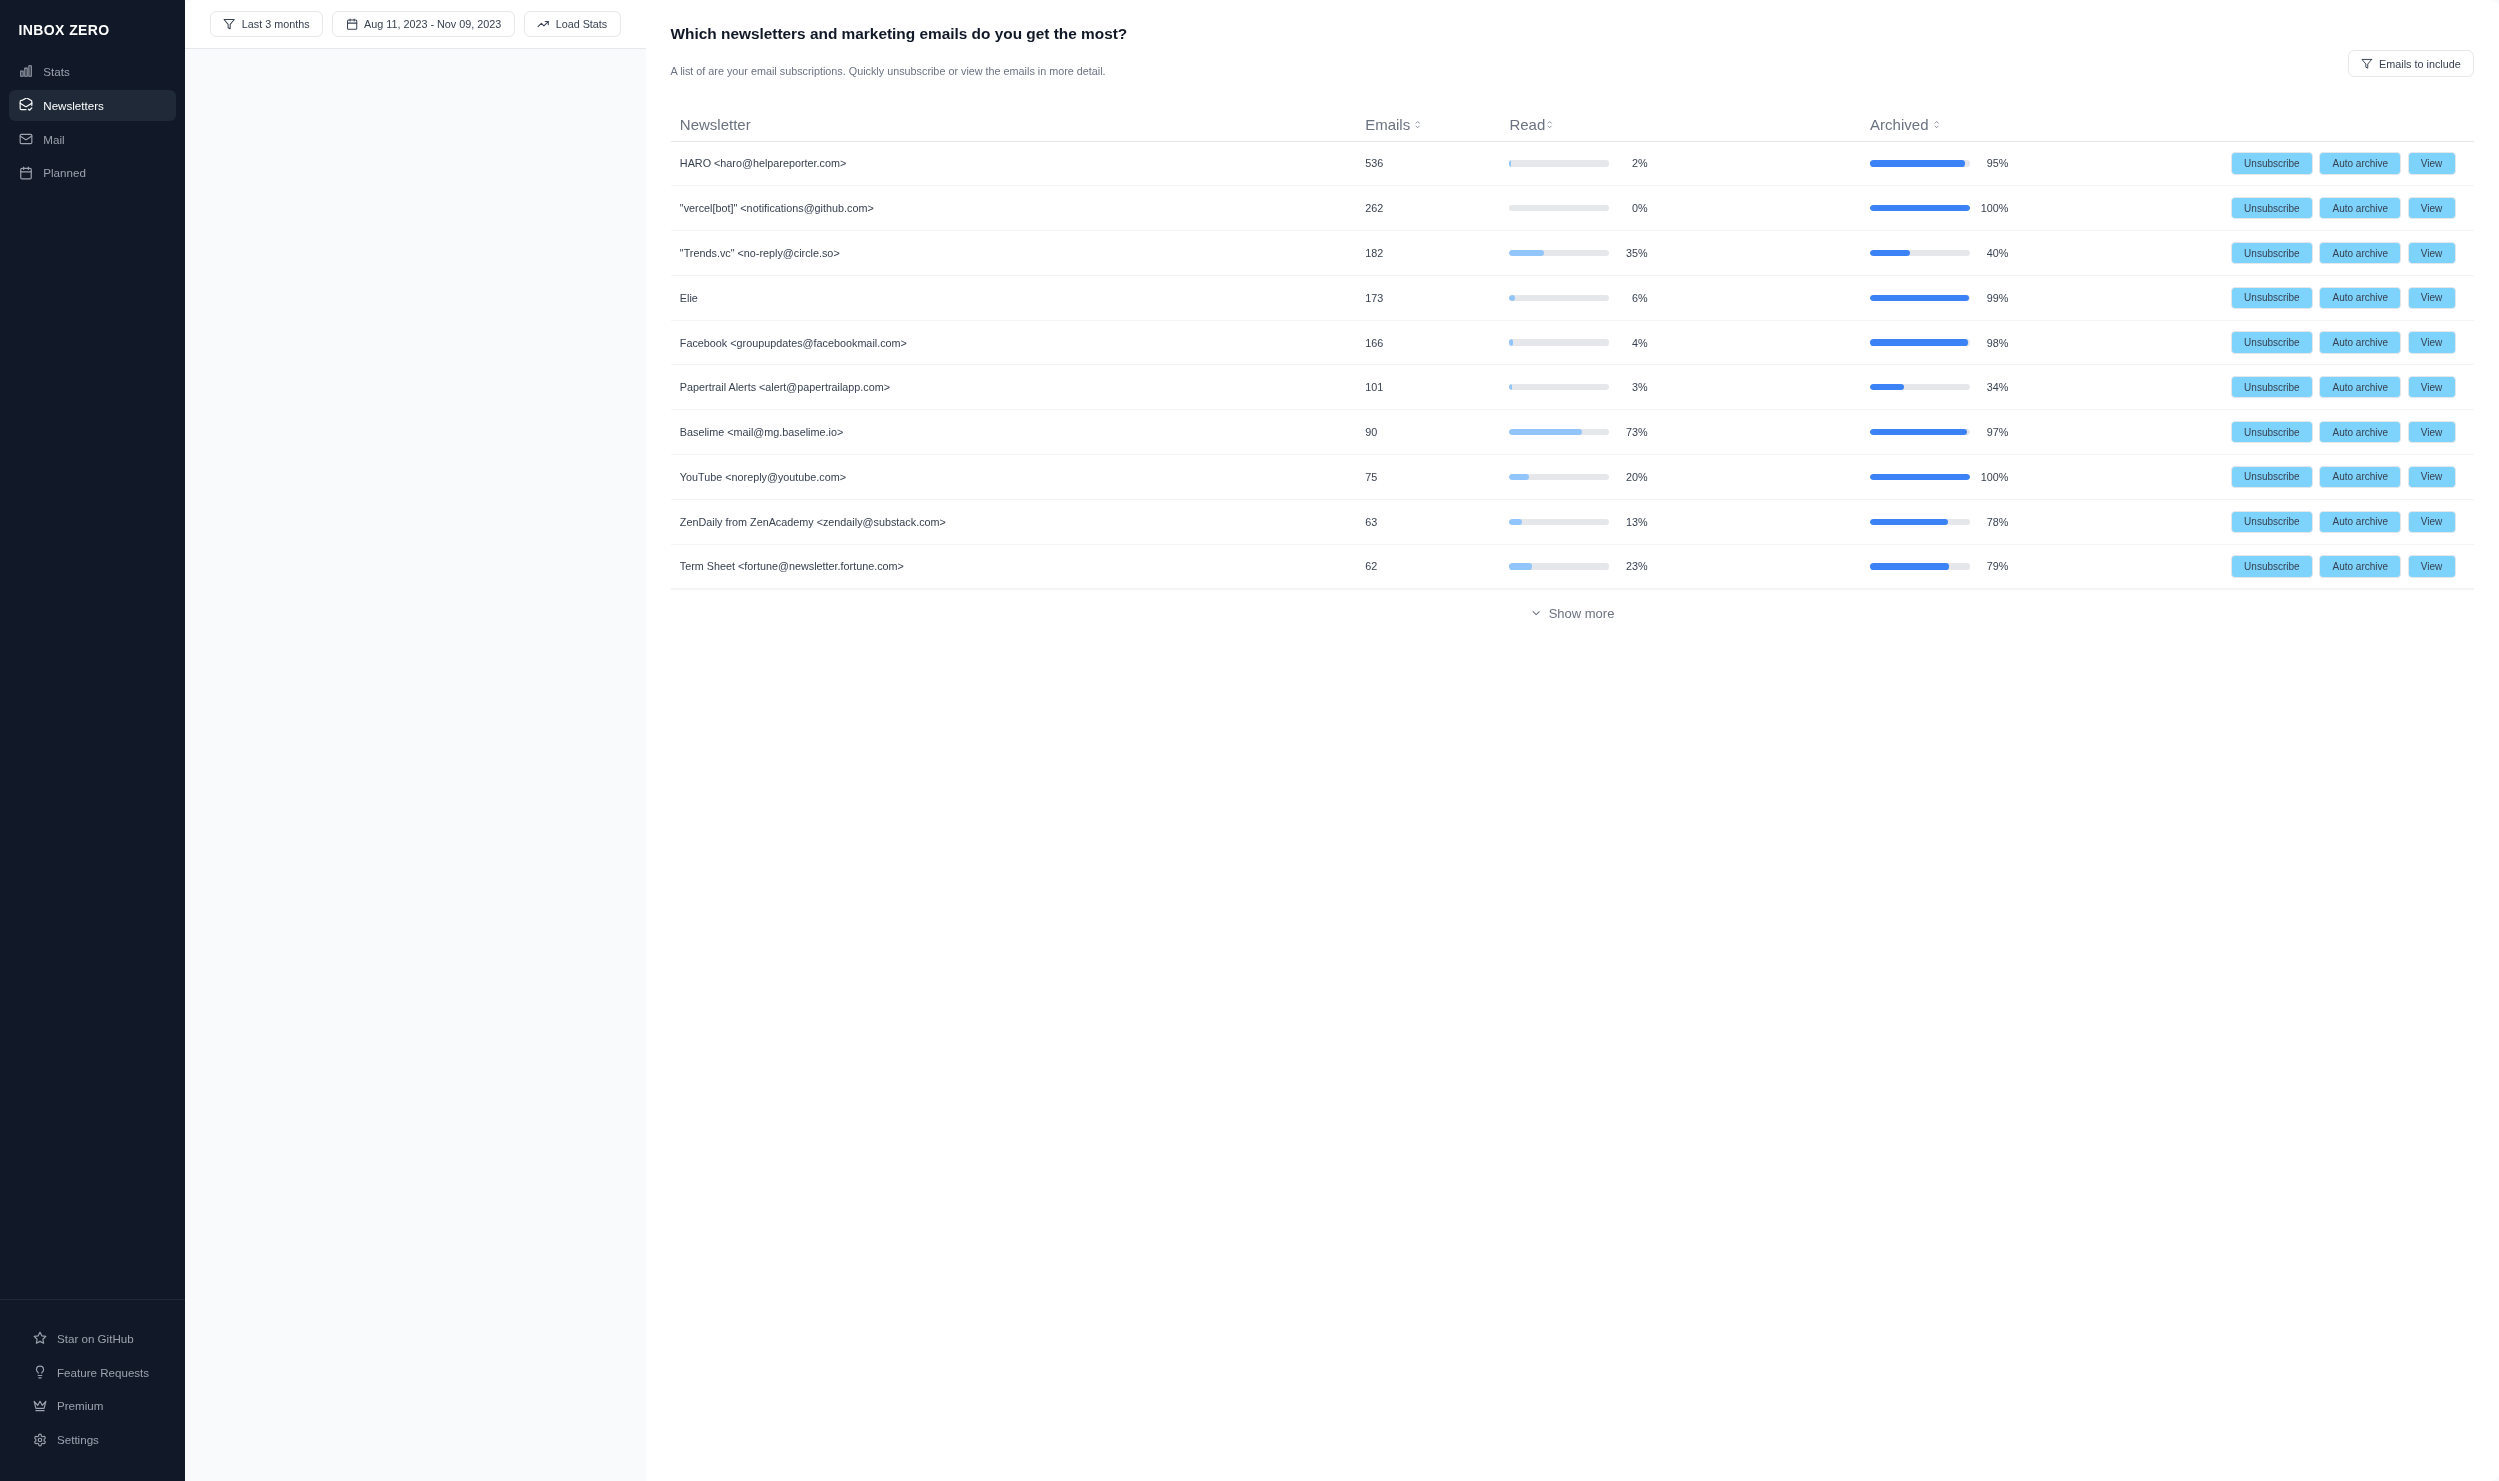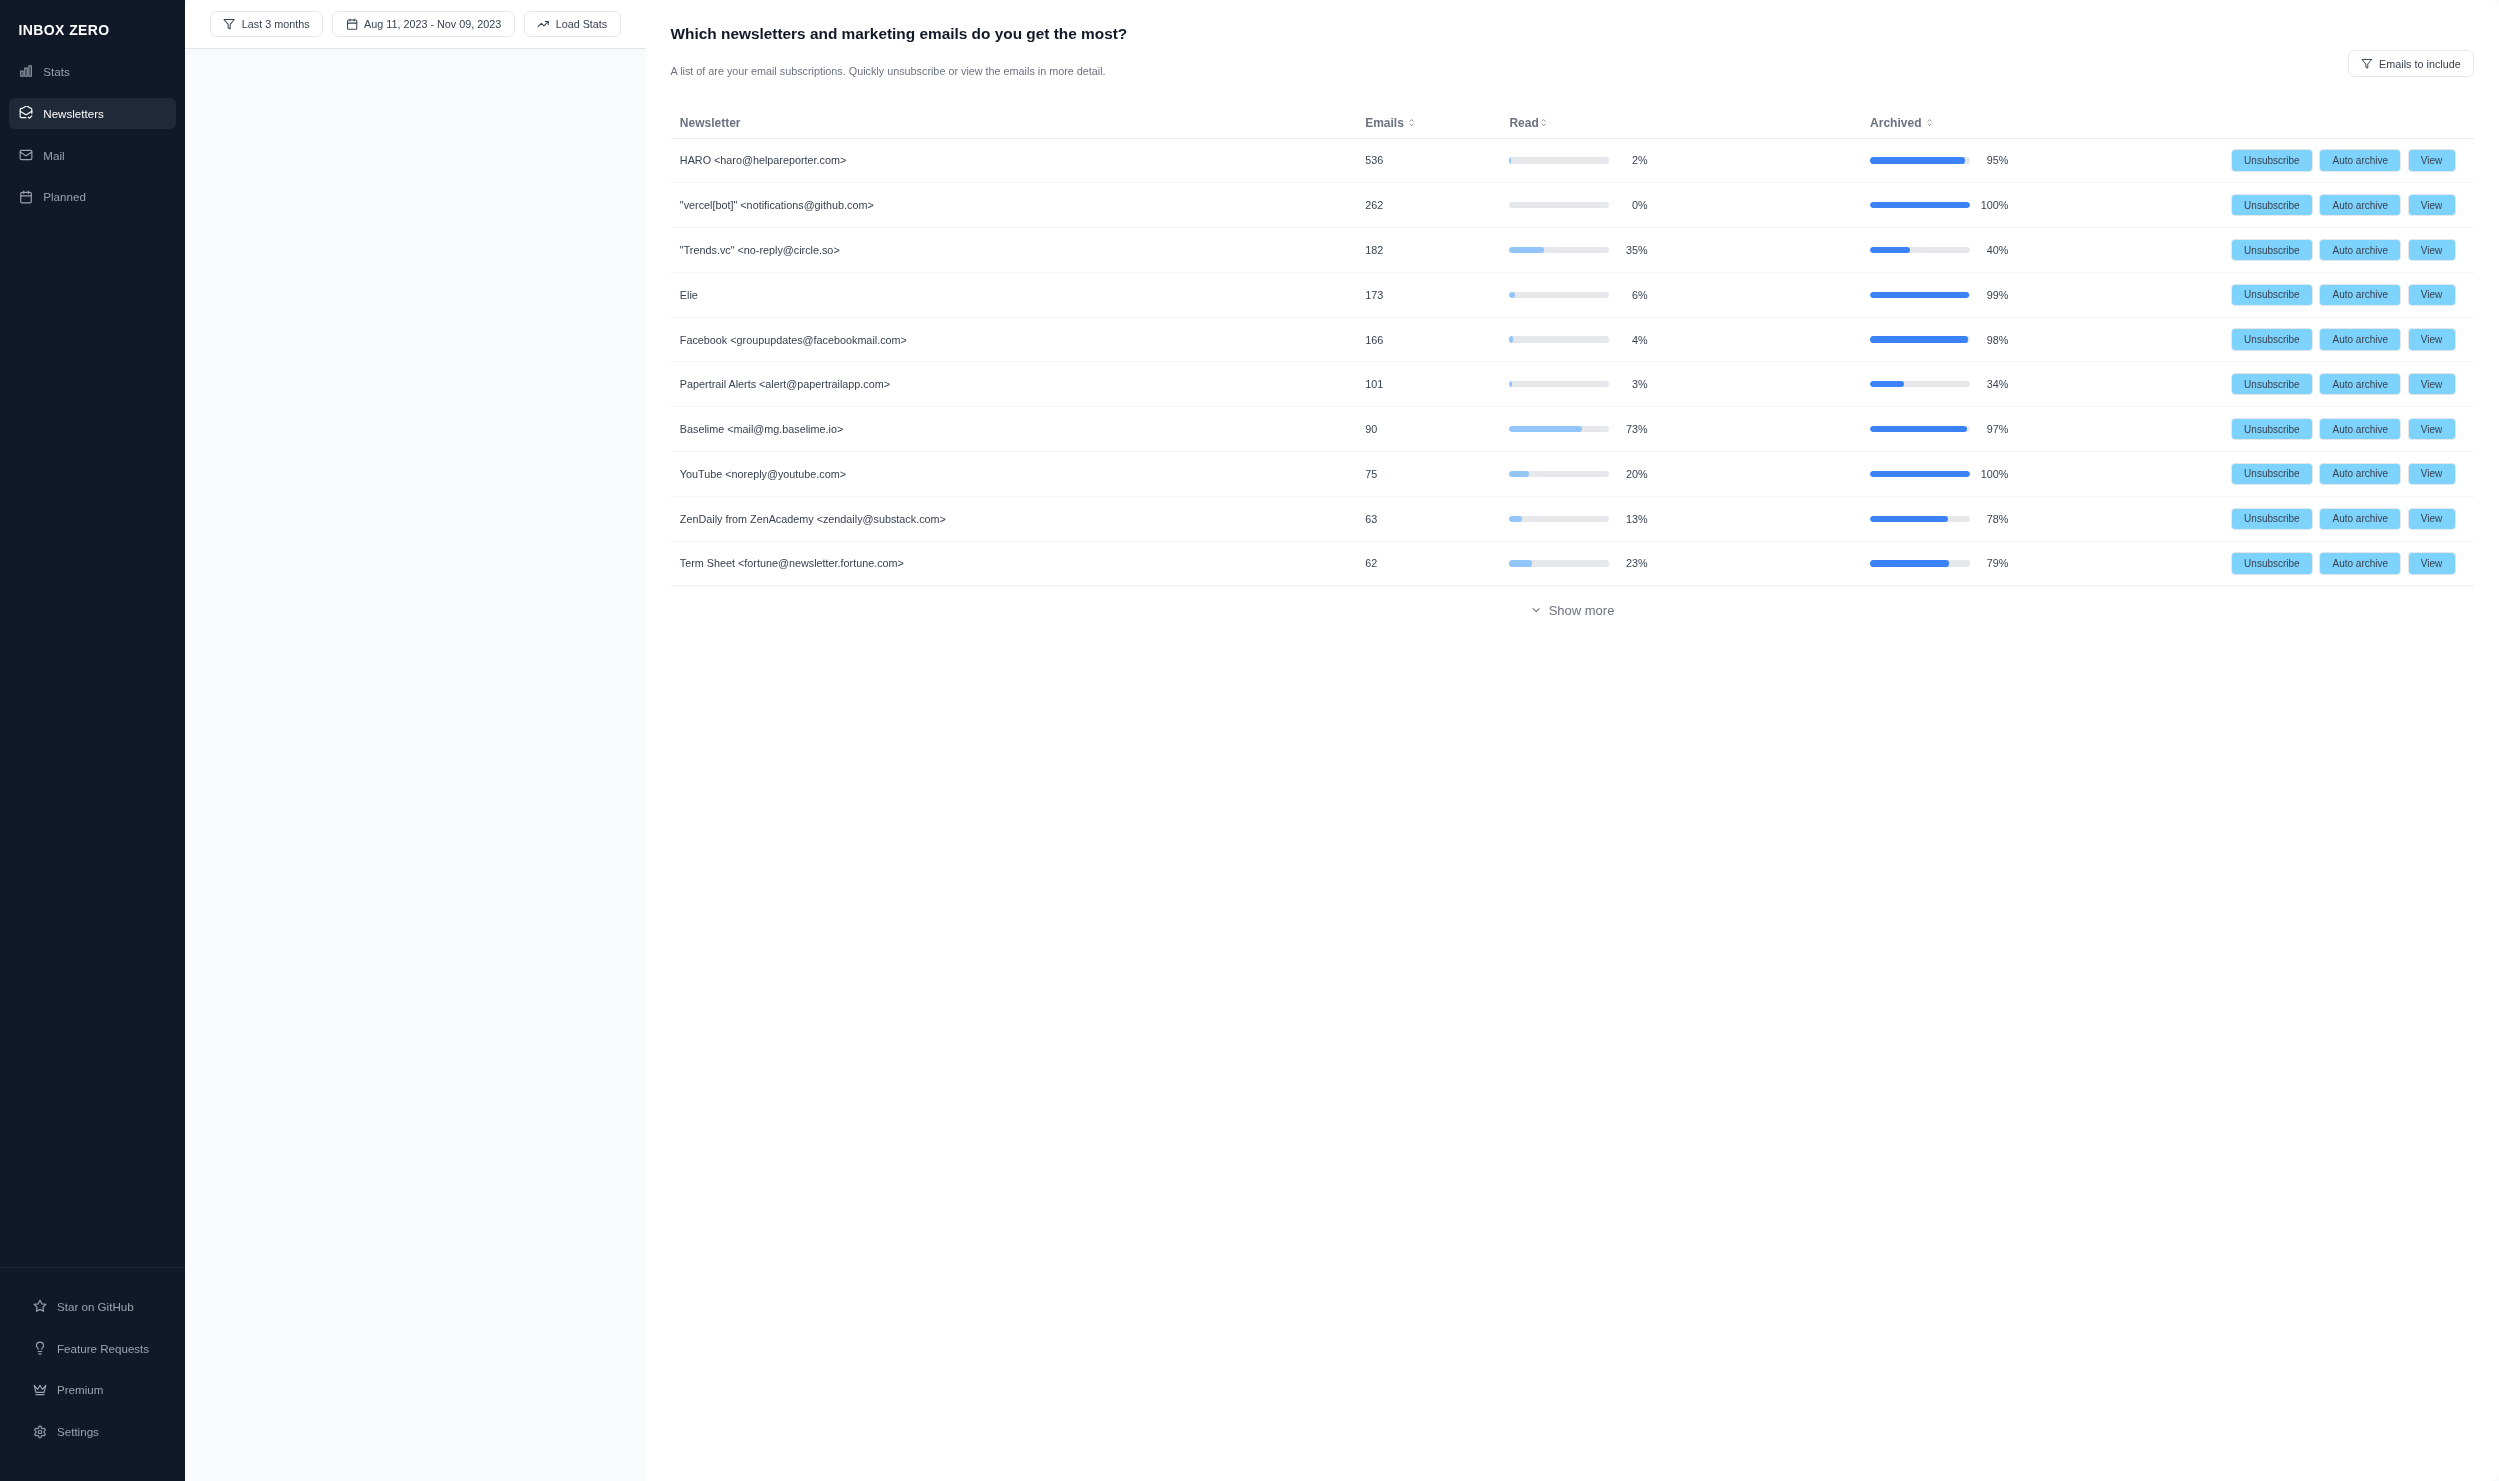--- a/index.html
+++ b/index.html
@@ -32,21 +32,21 @@
     .sidebar-item {
       display: flex;
       align-items: center;
       gap: 9.3px;
       padding: 7.7px 9.3px;
       border-radius: 6.2px;
       cursor: pointer;
       font-size: 11.6px;
       color: #9ca3af;
       transition: background 0.15s;
-      margin-bottom: 11px;
+      margin-bottom: 3px;
     }
     .sidebar-item.active { background: #1f2937; color: #fff; }
     .sidebar-item .icon { width: 15.4px; height: 15.4px; display: flex; align-items: center; justify-content: center; flex-shrink: 0; }
     .sidebar-bottom {
       padding: 23px;
       border-top: 0.8px solid #1f2937;
       display: flex;
       flex-direction: column;
     }
 
@@ -120,22 +120,22 @@
       color: #374151;
     }
 
     
     .table {
       width: 100%;
       border-collapse: collapse;
     }
     .table th {
       text-align: left;
-      font-size: 12px;
-      font-weight: 700;
+      font-size: 15px;
+      font-weight: 400;
       color: #6b7280;
       padding: 7.7px 9.3px;
       border-bottom: 0.8px solid #e5e7eb;
     }
     .table td {
       padding: 10.8px 9.3px;
       font-size: 10.8px;
       color: #374151;
       border-bottom: 0.8px solid #f3f4f6;
       vertical-align: middle;

